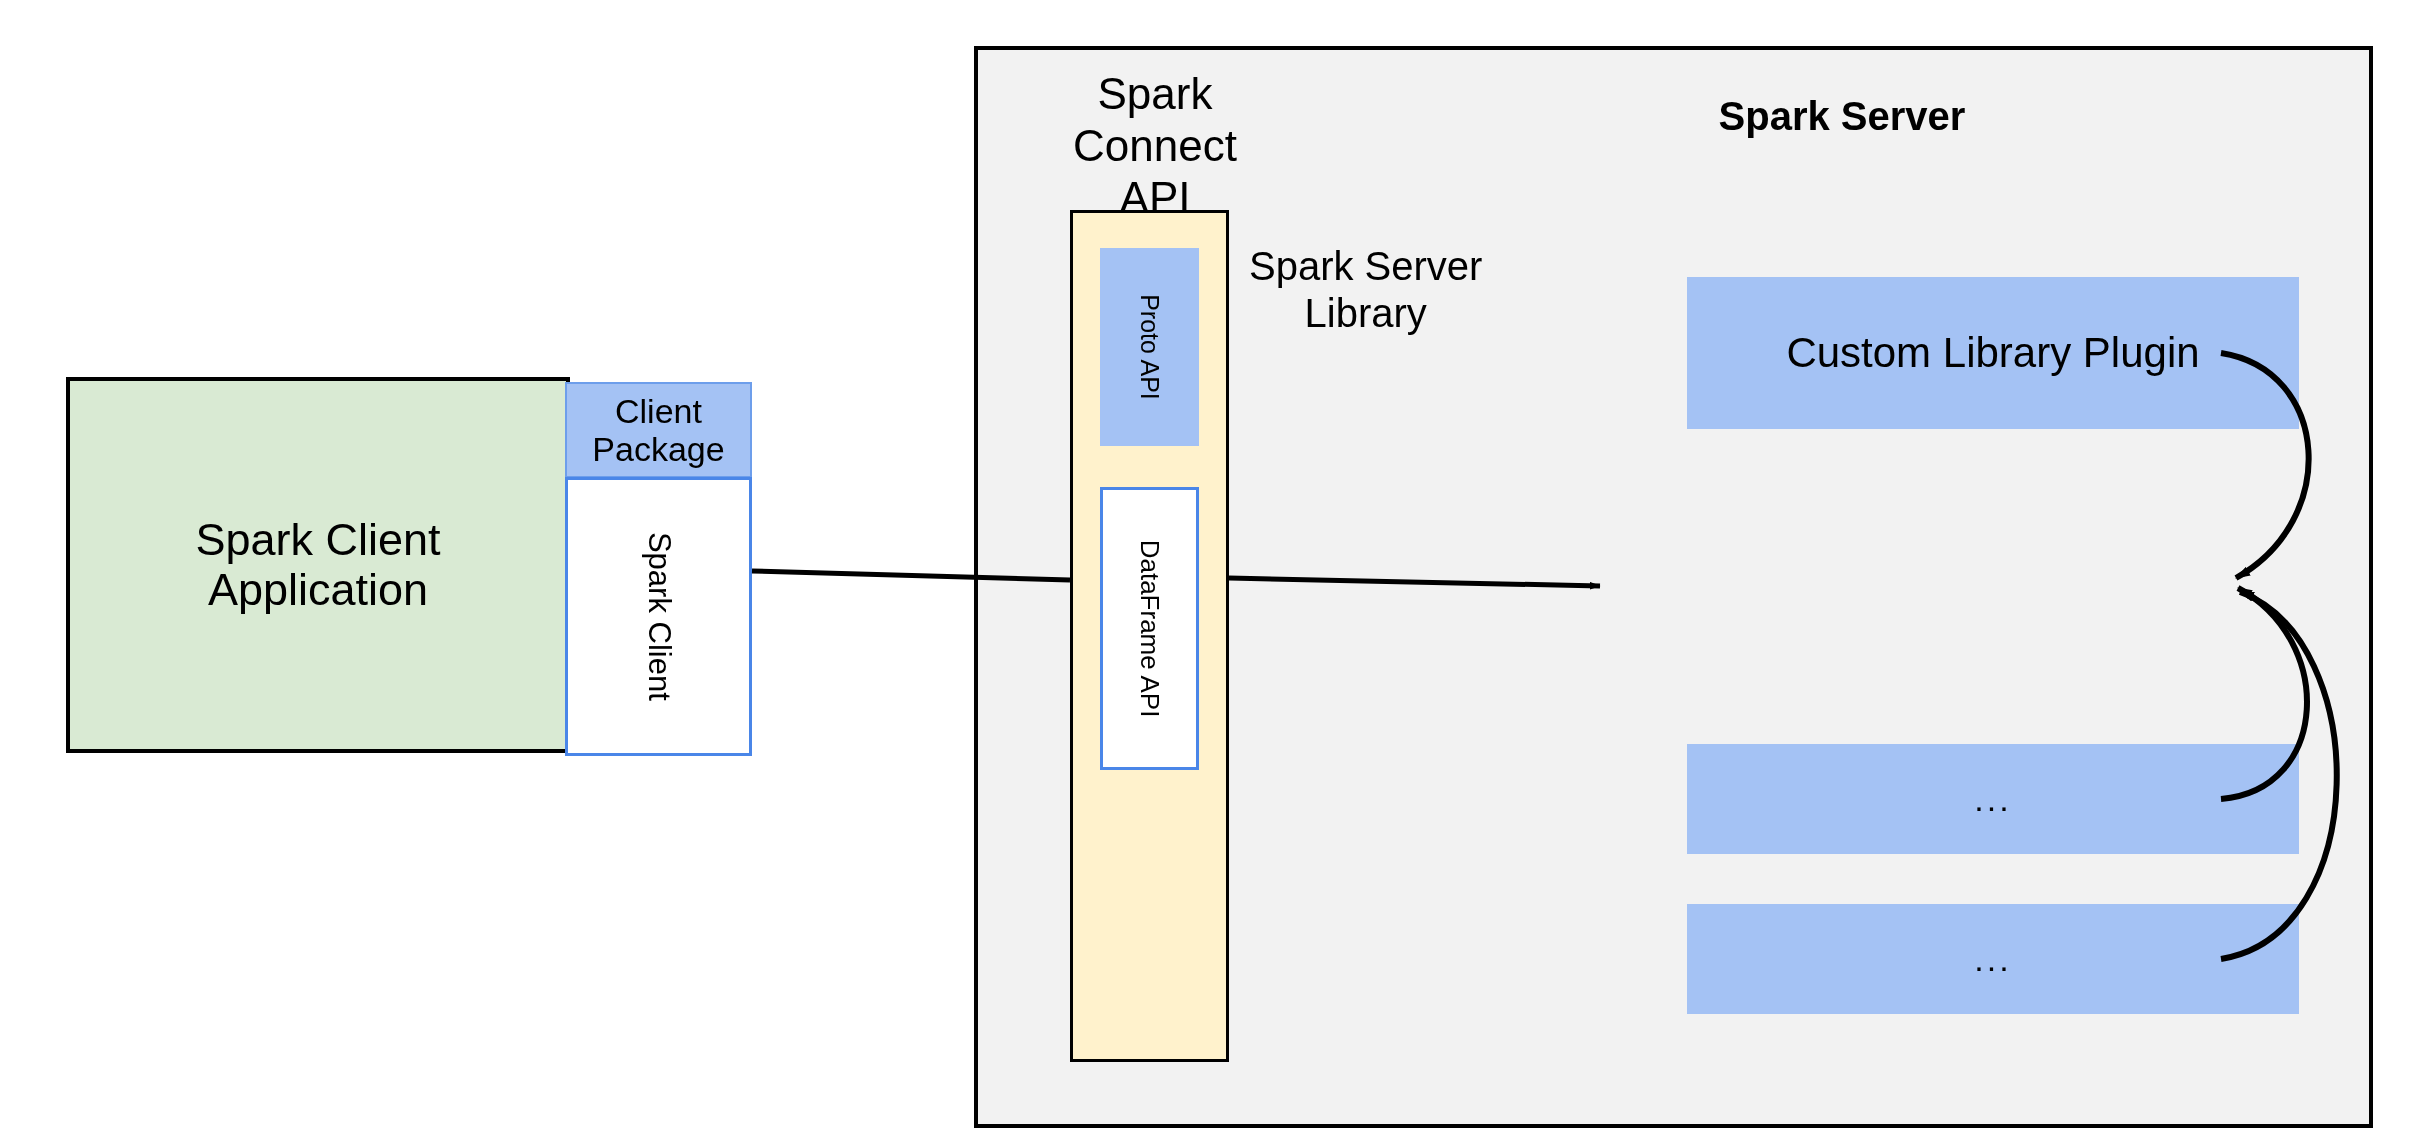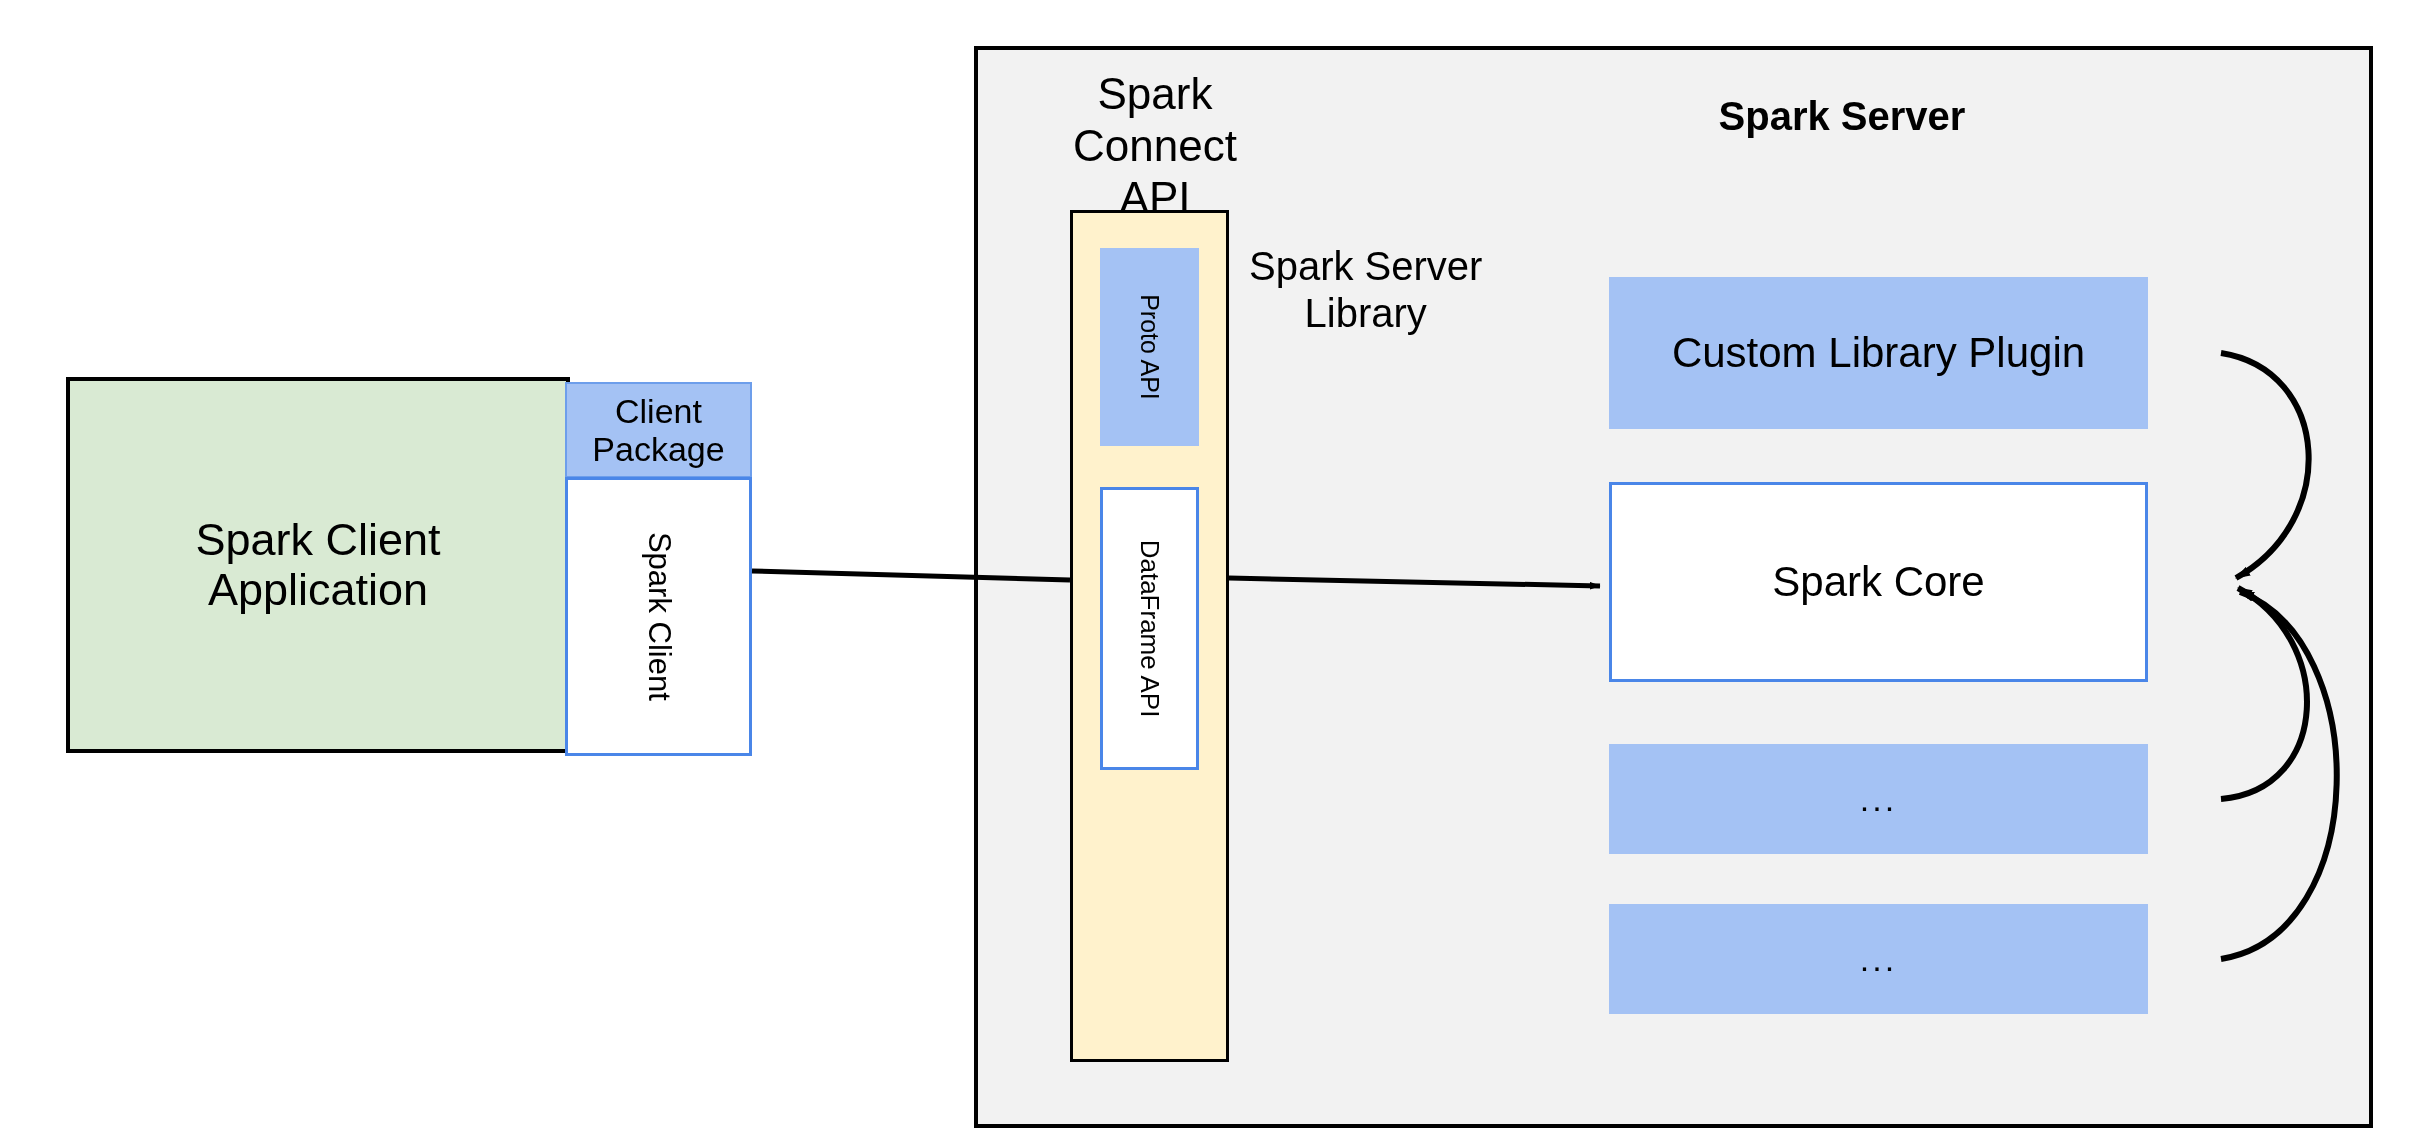--- a/index.html
+++ b/index.html
@@ -127,22 +127,22 @@
     border: 3px solid #4a86e8;
   }
   #dataframe-api-box .vtxt {
     transform: rotate(90deg);
     white-space: nowrap;
     font-size: 26px;
   }
 
   
   .server-box {
-    left: 1609px;
-    width: 539px;
+    left: 1687px;
+    width: 612px;
     font-size: 42px;
     text-align: right;
   }
   #custom-library-plugin-box {
     top: 277px; height: 152px;
     background: #a4c2f4;
     border: none;
   }
   #spark-core-box {
     top: 482px; height: 200px;
@@ -203,23 +203,20 @@
   </div>
 
   <div class="box" id="dataframe-api-box">
     <span class="vtxt">DataFrame API</span>
   </div>
 
   <div class="box server-box" id="custom-library-plugin-box">
     <span class="txt">Custom Library Plugin</span>
   </div>
 
-  <div class="box server-box" id="spark-core-box">
-    <span class="txt">Spark Core</span>
-  </div>
 
   <div class="box server-box" id="ellipsis-box-1">
     <span class="txt ellipsis">...</span>
   </div>
 
   <div class="box server-box" id="ellipsis-box-2">
     <span class="txt ellipsis">...</span>
   </div>
 
   <svg id="connectors" viewBox="0 0 2435 1135">

